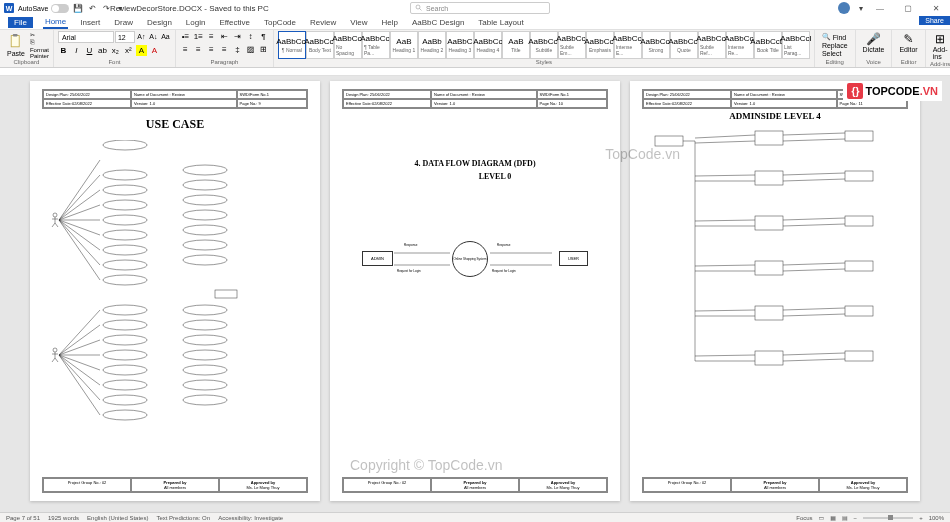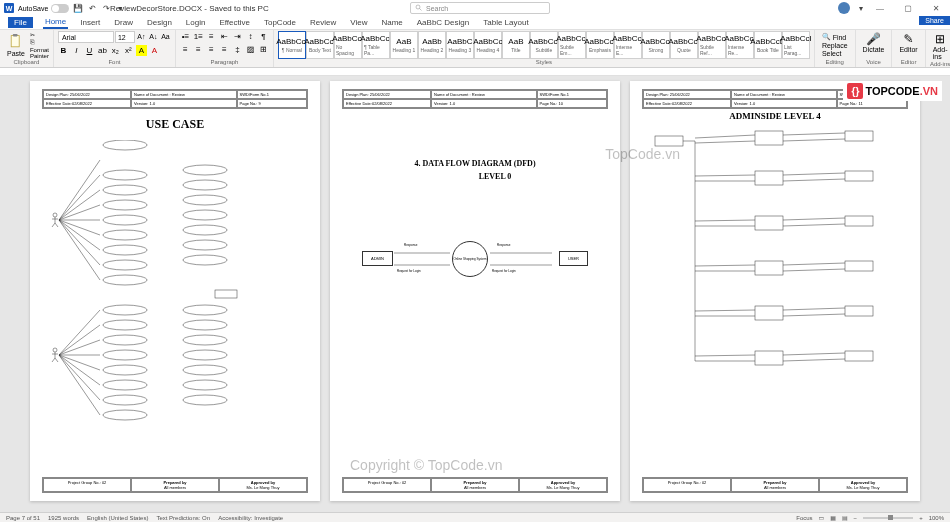--- a/index.html
+++ b/index.html
@@ -122,21 +122,21 @@
   <span class="tab file">File</span>
   <span class="tab active">Home</span>
   <span class="tab">Insert</span>
   <span class="tab">Draw</span>
   <span class="tab">Design</span>
   <span class="tab">Login</span>
   <span class="tab">Effective</span>
   <span class="tab">TopCode</span>
   <span class="tab">Review</span>
   <span class="tab">View</span>
-  <span class="tab">Name</span>
+  <span class="tab">Help</span>
   <span class="tab">AaBbC Design</span>
   <span class="tab">Table Layout</span>
   <span class="share-btn">Share</span>
 </div>
 
 <div class="ribbon">
   <div class="ribbon-group">
     <div class="ribbon-group-content">
       <div class="clipboard-btn">
         <svg class="paste-icon" viewBox="0 0 16 20">

